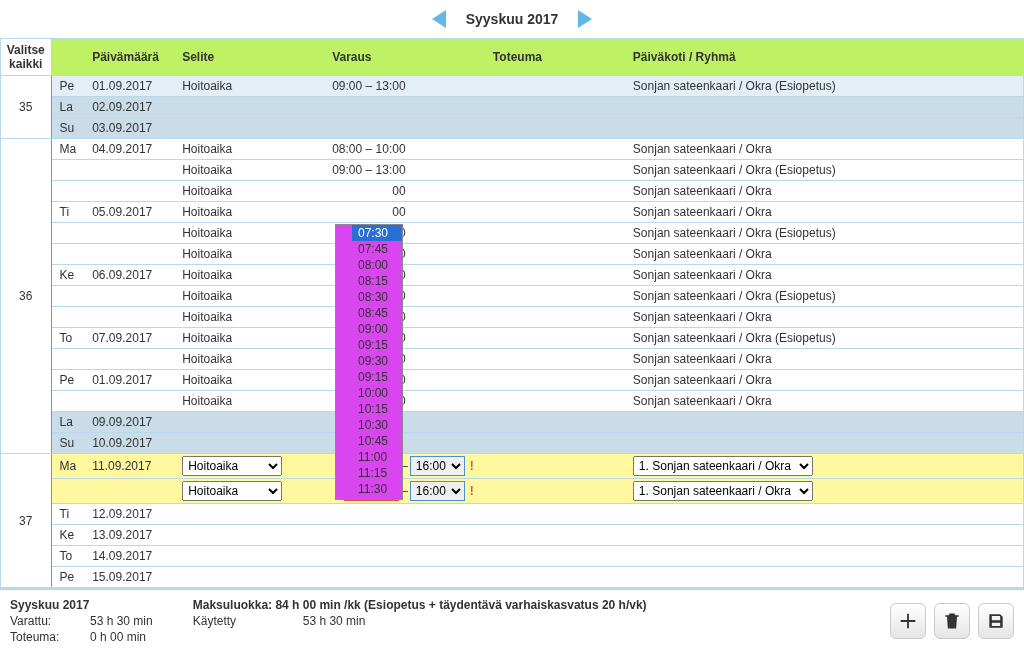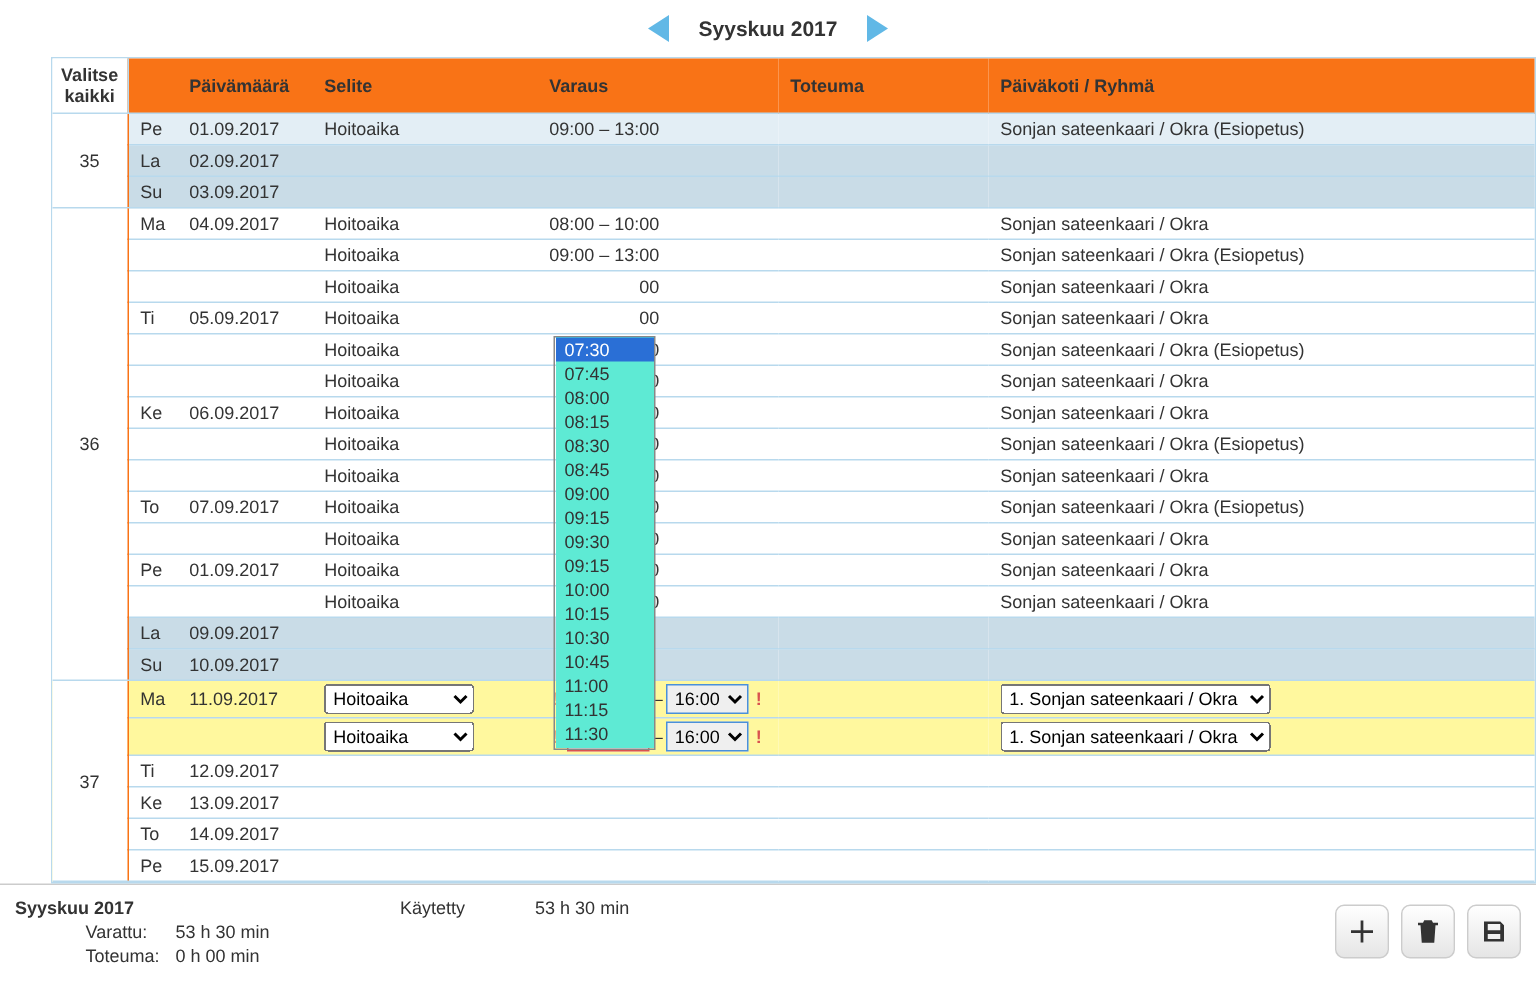--- a/index.html
+++ b/index.html
@@ -2,23 +2,23 @@
 <html><head>
 <meta charset="utf-8">
 <style>
   * { box-sizing: border-box; margin: 0; padding: 0; }
   body { font-family: Arial, sans-serif; font-size: 12px; color: #333; background: #fff; }
   .header-nav { display: flex; justify-content: center; align-items: center; gap: 20px; padding: 10px 0; }
   .nav-arrow { width: 0; height: 0; cursor: pointer; }
   .nav-arrow-left { border-right: 14px solid #61b8e6; border-top: 9px solid transparent; border-bottom: 9px solid transparent; }
   .nav-arrow-right { border-left: 14px solid #61b8e6; border-top: 9px solid transparent; border-bottom: 9px solid transparent; }
   .month-title { font-weight: bold; font-size: 14px; color: #333; }
-  .table-container { border: 1px solid #b8d9ed; position: relative; margin-left: 34px; }
+  .table-container { border: 1px solid #b8d9ed; position: relative; }
   table { width: 100%; border-collapse: collapse; }
-  th { text-align: left; padding: 6px 8px; font-weight: bold; border-bottom: 1px solid #b8d9ed; background: #f97316; font-size: 12px; }
+  th { text-align: left; padding: 6px 8px; font-weight: bold; border-bottom: 1px solid #b8d9ed; background: #bef264; font-size: 12px; }
   td { padding: 2px 8px; font-size: 12px; border-bottom: 1px solid #b8d9ed; height: 21px; }
   .week-cell { border-right: 1px solid #f97316; text-align: center; font-weight: normal; background: #fff; width: 50px; vertical-align: middle; }
   .valitse-cell { border-right: 1px solid #b8d9ed; text-align: center; font-weight: bold; background: #fff; width: 50px; vertical-align: middle; padding: 4px; }
   .day-cell { width: 30px; }
   .date-cell { width: 90px; }
   .selite-cell { width: 150px; }
   .varaus-cell { width: 160px; }
   .toteuma-cell { width: 140px; }
   .row-weekend { background: #c9dce7; }
   .row-first { background: #e3eef5; }
@@ -26,25 +26,25 @@
   .row-white { background: #fff; }
   select { font-size: 12px; padding: 1px; }
   .varaus-input { display: flex; align-items: center; gap: 2px; }
   .sel-red { border: 1px solid #d9534f; }
   .sel-blue { border: 1px solid #4a90d9; }
   .exclaim { color: #d9534f; font-weight: bold; padding: 0 3px; }
   .footer { display: flex; justify-content: space-between; align-items: center; padding: 8px 10px; border-top: 1px solid #ccc; background: #fff; }
   .footer-left { display: flex; gap: 40px; }
   .footer-col { display: flex; flex-direction: column; gap: 2px; }
   .footer-title { font-weight: bold; }
-  .footer-row { display: flex; gap: 0; margin-left: 47px; }
+  .footer-row { display: flex; gap: 20px; }
   .footer-label { min-width: 60px; }
   .footer-icons { display: flex; gap: 8px; }
   .icon-btn { width: 36px; height: 36px; border: 1px solid #ccc; border-radius: 6px; background: linear-gradient(#fff,#e5e5e5); display: flex; align-items: center; justify-content: center; cursor: pointer; }
-  .dropdown-overlay { position: absolute; background: #5eead4; border: 1px solid #888; width: 68px; max-height: 276px; overflow-y: auto; z-index: 10; font-size: 12px; }
+  .dropdown-overlay { position: absolute; background: #d946ef; border: 1px solid #888; width: 68px; max-height: 276px; overflow-y: auto; z-index: 10; font-size: 12px; padding-left: 16px; }
   .dropdown-overlay::-webkit-scrollbar { width: 16px; }
   .dropdown-overlay::-webkit-scrollbar-track { background: #f0f0f0; }
   .dropdown-overlay::-webkit-scrollbar-thumb { background: #c0c0c0; border: 1px solid #a0a0a0; }
   .dropdown-item { padding: 0 6px; line-height: 16px; cursor: pointer; }
   .dropdown-item.selected { background: #2a6fd6; color: #fff; }
 </style>
 </head>
 <body>
 
 <div class="header-nav">
@@ -311,20 +311,21 @@
       <div class="footer-row">
         <span class="footer-label">Varattu:</span>
         <span>53 h 30 min</span>
       </div>
       <div class="footer-row">
         <span class="footer-label">Toteuma:</span>
         <span>0 h 00 min</span>
       </div>
     </div>
     <div class="footer-col">
+      <div class="footer-title">Maksuluokka: 84 h 00 min /kk (Esiopetus + täydentävä varhaiskasvatus 20 h/vk)</div>
       <div class="footer-row">
         <span style="min-width:90px">Käytetty</span>
         <span>53 h 30 min</span>
       </div>
     </div>
   </div>
   <div class="footer-icons">
     <div class="icon-btn">
       <svg width="22" height="22" viewBox="0 0 24 24">
           <path d="M11 4h2v7h7v2h-7v7h-2v-7H4v-2h7z" fill="#333"></path>

